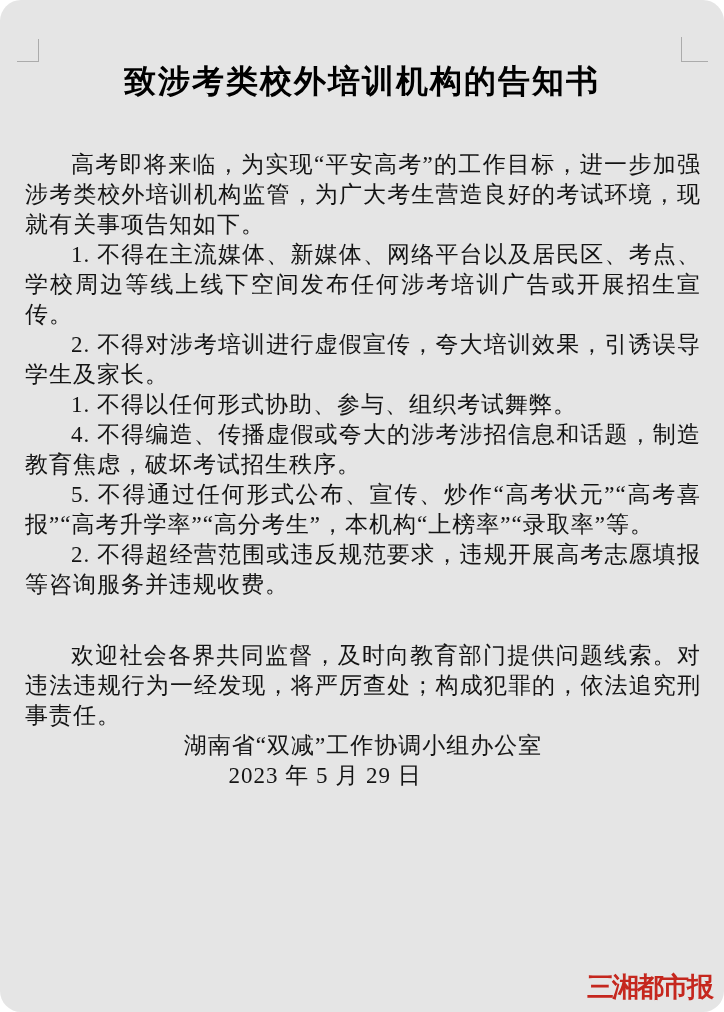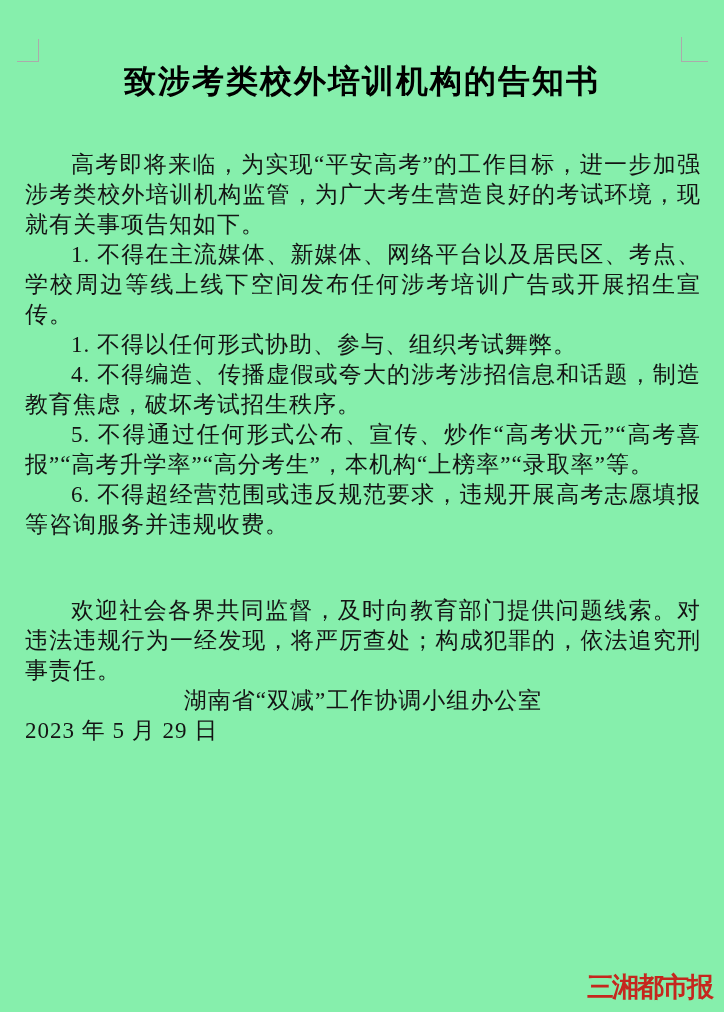--- a/index.html
+++ b/index.html
@@ -1,23 +1,24 @@
 <!DOCTYPE html>
 <html lang="zh"><head>
 <meta charset="utf-8">
 <style>
   html, body { margin: 0; padding: 0; background: #ffffff; }
   .page {
     position: relative;
     width: 724px;
     height: 1012px;
-    background: #86efac;
+    background: #e5e5e5;
     overflow: hidden;
     font-family: "Liberation Serif", "DejaVu Serif", serif;
     color: #141414;
+    border-radius: 21px;
   }
   
   .crop-tl {
     position: absolute; left: 17px; top: 39px;
     width: 21px; height: 22px;
     border-right: 1px solid #ababab;
     border-bottom: 1px solid #ababab;
   }
   .crop-tr {
     position: absolute; left: 681px; top: 37px;
@@ -44,29 +45,29 @@
     font-size: 23px;
     line-height: 30px;
     letter-spacing: 1px;
     text-align: justify;
     text-justify: inter-ideograph;
   }
   .content p {
     margin: 0;
     text-indent: 2em;
   }
-  .content p.gap-before { margin-top: 56px; }
+  .content p.gap-before { margin-top: 41px; }
   .sig-line {
     margin-top: 40.7px;
     text-align: center;
     text-indent: 0 !important;
     white-space: nowrap;
   }
   .date-line {
-    text-align: left;
+    text-align: center;
     text-indent: 0 !important;
     padding-right: 76px;
     white-space: nowrap;
   }
   .press-logo {
     position: absolute;
     right: 12px; bottom: 7px;
     font-family: "Liberation Sans", "DejaVu Sans", sans-serif;
     font-weight: bold;
     font-size: 27px;
@@ -81,24 +82,25 @@
 <div class="page">
 
   <div class="crop-tl"></div>
   <div class="crop-tr"></div>
 
   <h1 class="doc-title">致涉考类校外培训机构的告知书</h1>
 
   <div class="content">
     <p>高考即将来临，为实现“平安高考”的工作目标，进一步加强涉考类校外培训机构监管，为广大考生营造良好的考试环境，现就有关事项告知如下。</p>
     <p>1. 不得在主流媒体、新媒体、网络平台以及居民区、考点、学校周边等线上线下空间发布任何涉考培训广告或开展招生宣传。</p>
+    <p>2. 不得对涉考培训进行虚假宣传，夸大培训效果，引诱误导学生及家长。</p>
     <p>1. 不得以任何形式协助、参与、组织考试舞弊。</p>
     <p>4. 不得编造、传播虚假或夸大的涉考涉招信息和话题，制造教育焦虑，破坏考试招生秩序。</p>
     <p>5. 不得通过任何形式公布、宣传、炒作“高考状元”“高考喜报”“高考升学率”“高分考生”，本机构“上榜率”“录取率”等。</p>
-    <p>6. 不得超经营范围或违反规范要求，违规开展高考志愿填报等咨询服务并违规收费。</p>
+    <p>2. 不得超经营范围或违反规范要求，违规开展高考志愿填报等咨询服务并违规收费。</p>
     <p class="gap-before">欢迎社会各界共同监督，及时向教育部门提供问题线索。对违法违规行为一经发现，将严厉查处；构成犯罪的，依法追究刑事责任。</p>
 
     <p class="sig-line">湖南省“双减”工作协调小组办公室</p>
     <p class="date-line">2023 年 5 月 29 日</p>
   </div>
 
   <div class="press-logo">三湘都市报</div>
 
 </div>
 

